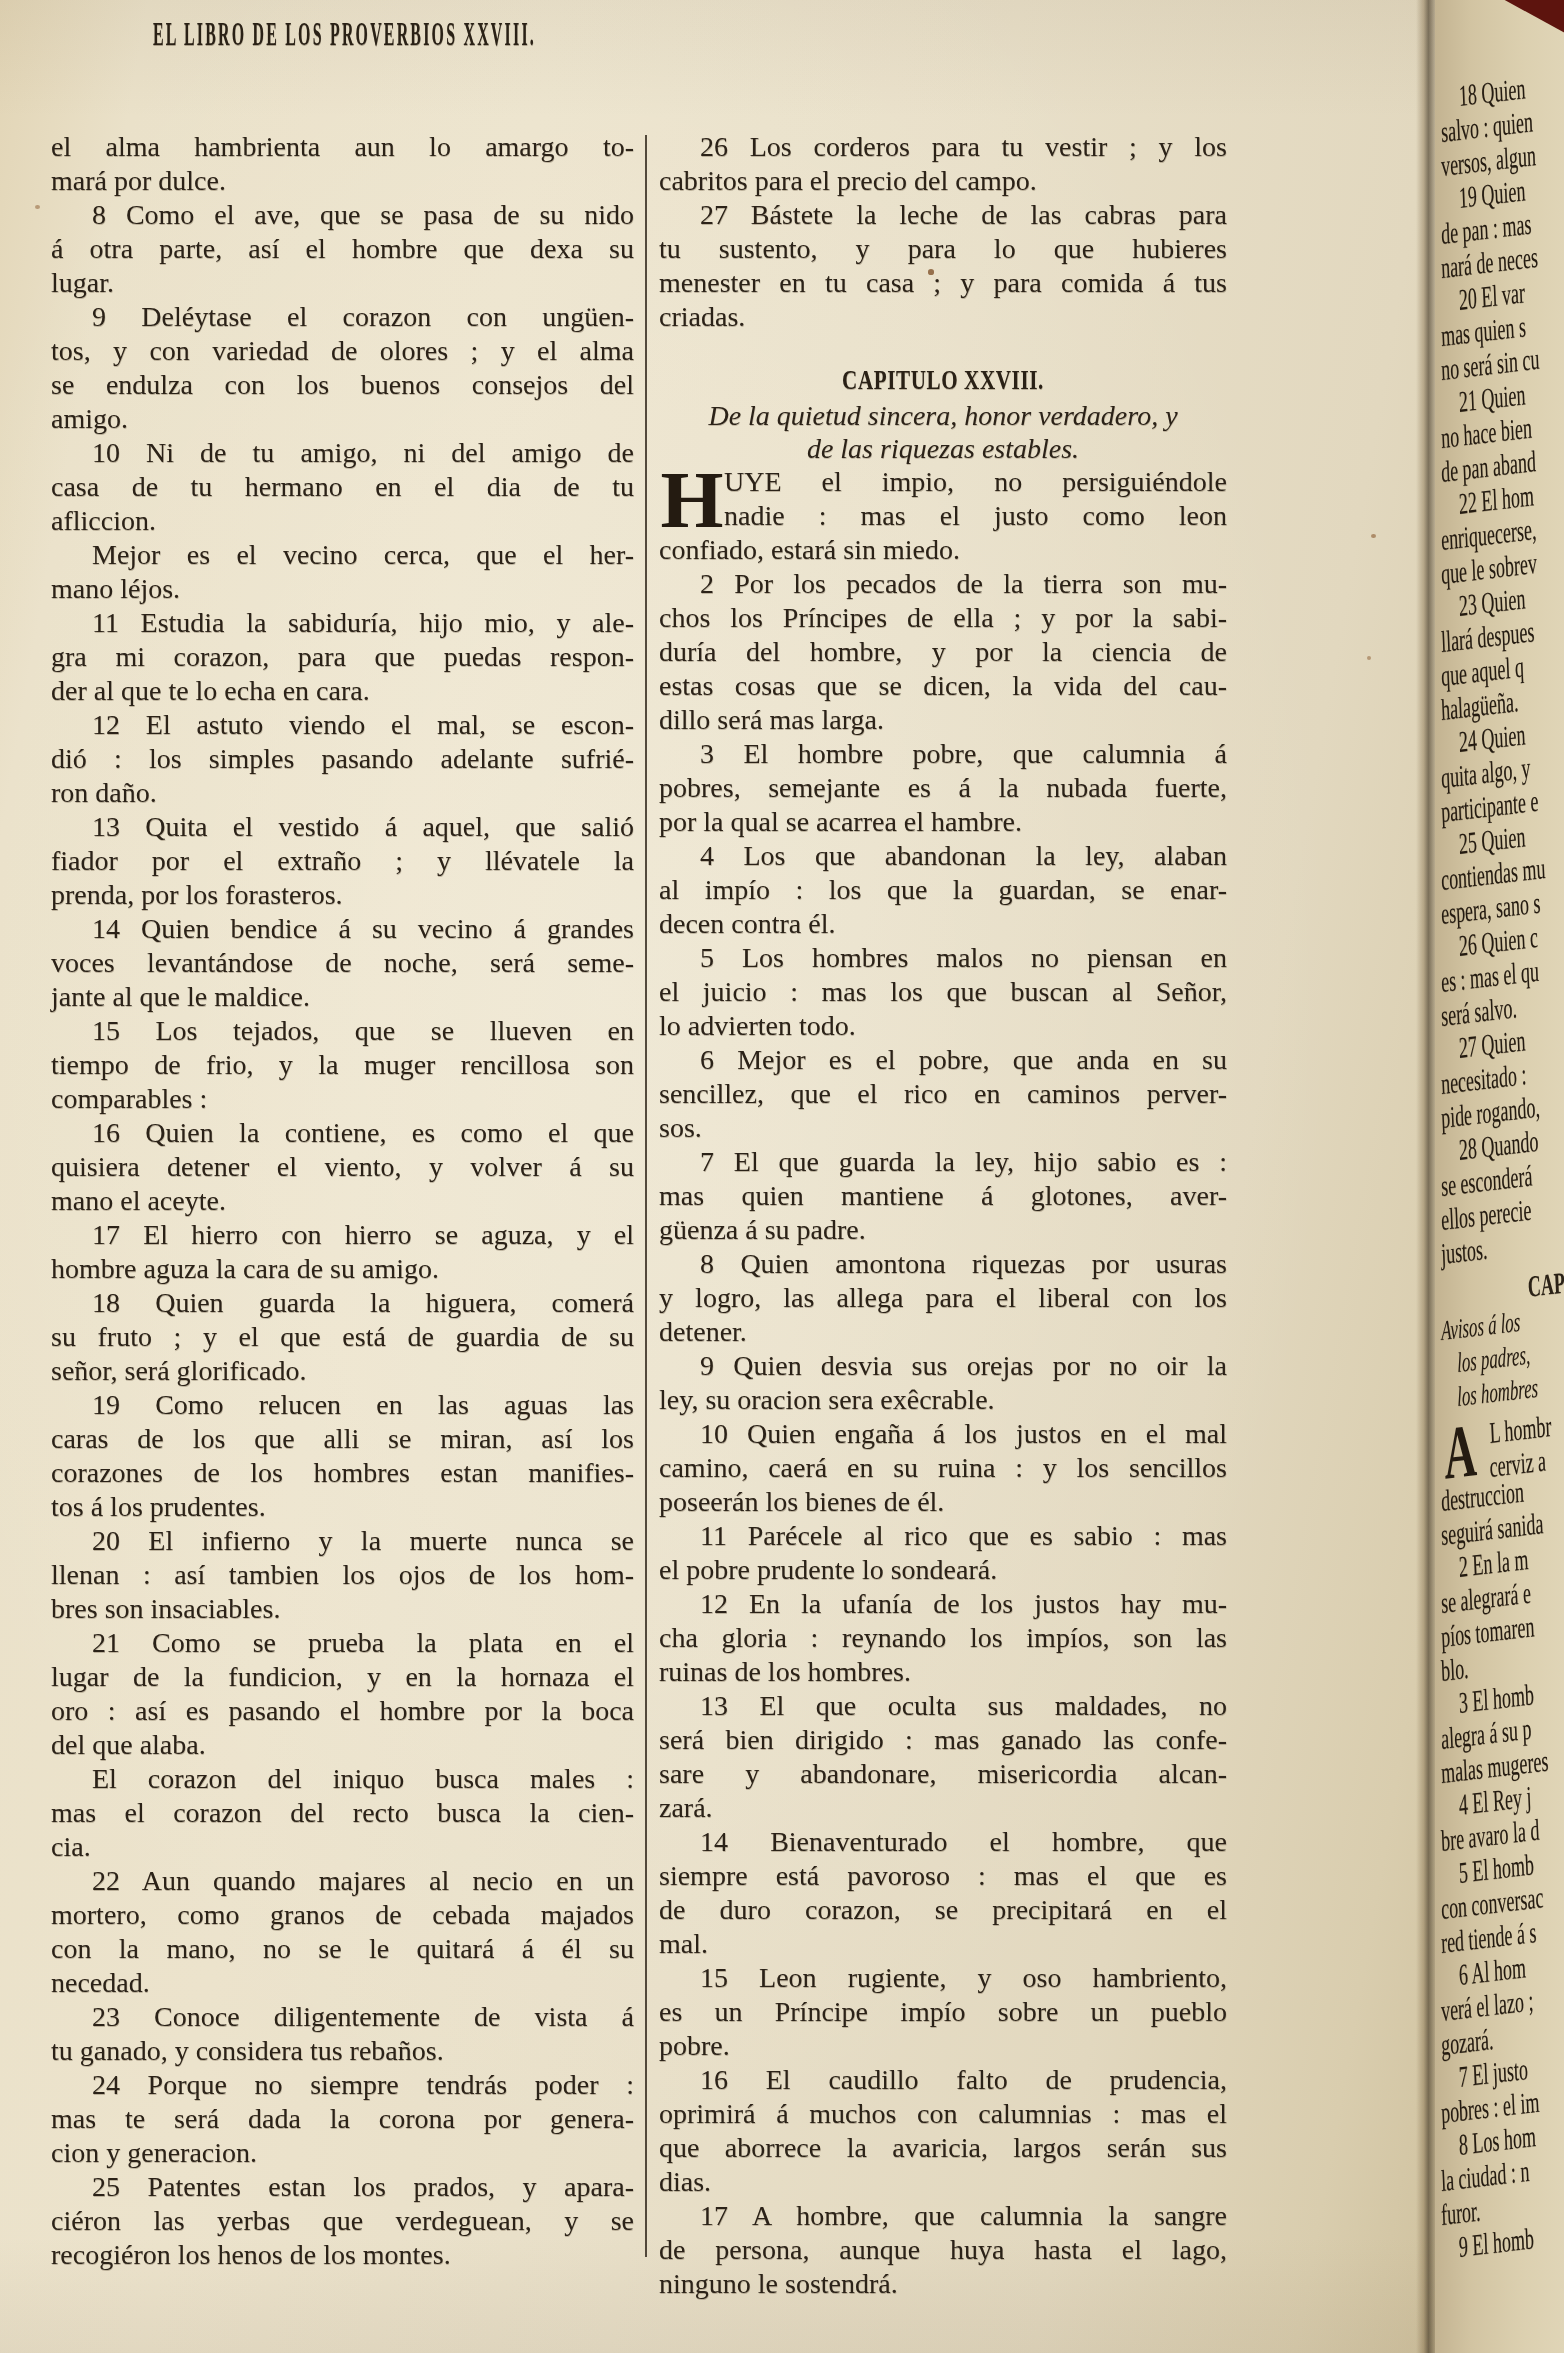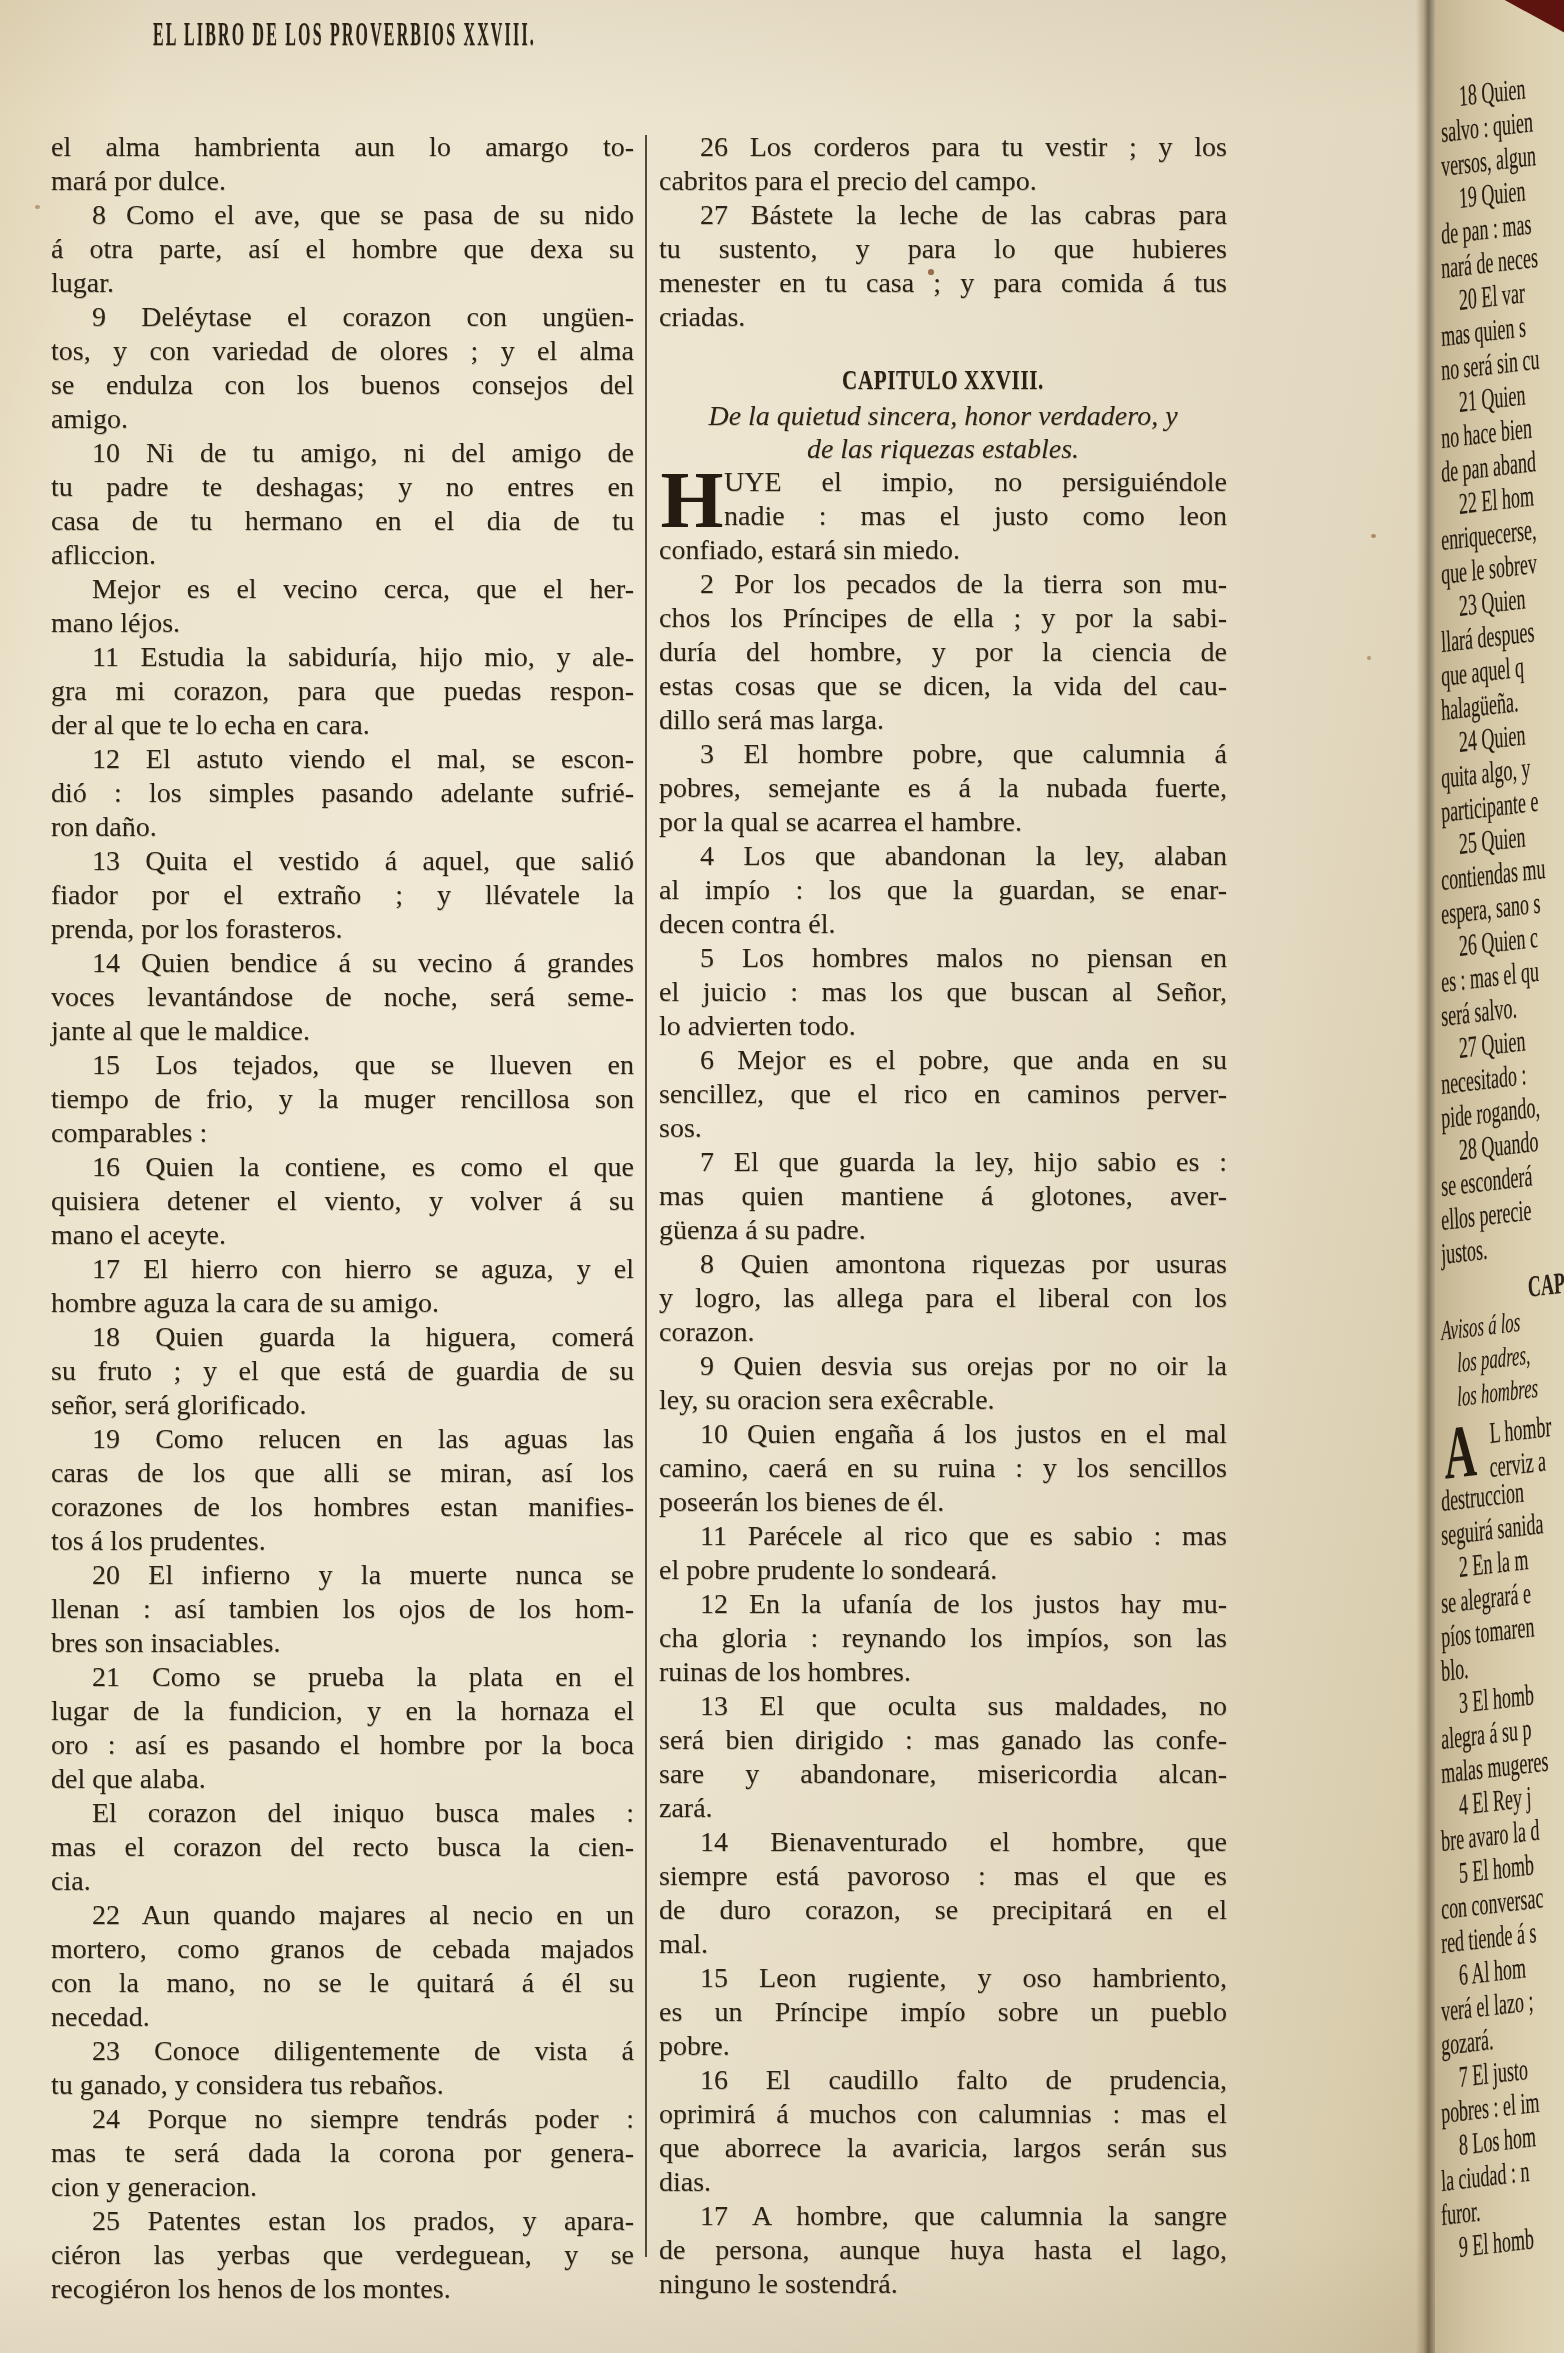--- a/index.html
+++ b/index.html
@@ -118,21 +118,20 @@
     <div class="ln">el alma hambrienta aun lo amargo to-</div>
     <div class="ln end">mará por dulce.</div>
     <div class="ln ind">8 Como el ave, que se pasa de su nido</div>
     <div class="ln">á otra parte, así el hombre que dexa su</div>
     <div class="ln end">lugar.</div>
     <div class="ln ind">9 Deléytase el corazon con ungüen-</div>
     <div class="ln">tos, y con variedad de olores ; y el alma</div>
     <div class="ln">se endulza con los buenos consejos del</div>
     <div class="ln end">amigo.</div>
     <div class="ln ind">10 Ni de tu amigo, ni del amigo de</div>
-    <div class="ln">tu padre te deshagas; y no entres en</div>
     <div class="ln">casa de tu hermano en el dia de tu</div>
     <div class="ln end">afliccion.</div>
     <div class="ln ind">Mejor es el vecino cerca, que el her-</div>
     <div class="ln end">mano léjos.</div>
     <div class="ln ind">11 Estudia la sabiduría, hijo mio, y ale-</div>
     <div class="ln">gra mi corazon, para que puedas respon-</div>
     <div class="ln end">der al que te lo echa en cara.</div>
     <div class="ln ind">12 El astuto viendo el mal, se escon-</div>
     <div class="ln">dió : los simples pasando adelante sufrié-</div>
     <div class="ln end">ron daño.</div>
@@ -214,21 +213,21 @@
     <div class="ln">el juicio : mas los que buscan al Señor,</div>
     <div class="ln end">lo advierten todo.</div>
     <div class="ln ind">6 Mejor es el pobre, que anda en su</div>
     <div class="ln">sencillez, que el rico en caminos perver-</div>
     <div class="ln end">sos.</div>
     <div class="ln ind">7 El que guarda la ley, hijo sabio es :</div>
     <div class="ln">mas quien mantiene á glotones, aver-</div>
     <div class="ln end">güenza á su padre.</div>
     <div class="ln ind">8 Quien amontona riquezas por usuras</div>
     <div class="ln">y logro, las allega para el liberal con los</div>
-    <div class="ln end">corazon.</div>
+    <div class="ln end">detener.</div>
     <div class="ln ind">9 Quien desvia sus orejas por no oir la</div>
     <div class="ln end">ley, su oracion sera exêcrable.</div>
     <div class="ln ind">10 Quien engaña á los justos en el mal</div>
     <div class="ln">camino, caerá en su ruina : y los sencillos</div>
     <div class="ln end">poseerán los bienes de él.</div>
     <div class="ln ind">11 Parécele al rico que es sabio : mas</div>
     <div class="ln end">el pobre prudente lo sondeará.</div>
     <div class="ln ind">12 En la ufanía de los justos hay mu-</div>
     <div class="ln">cha gloria : reynando los impíos, son las</div>
     <div class="ln end">ruinas de los hombres.</div>

